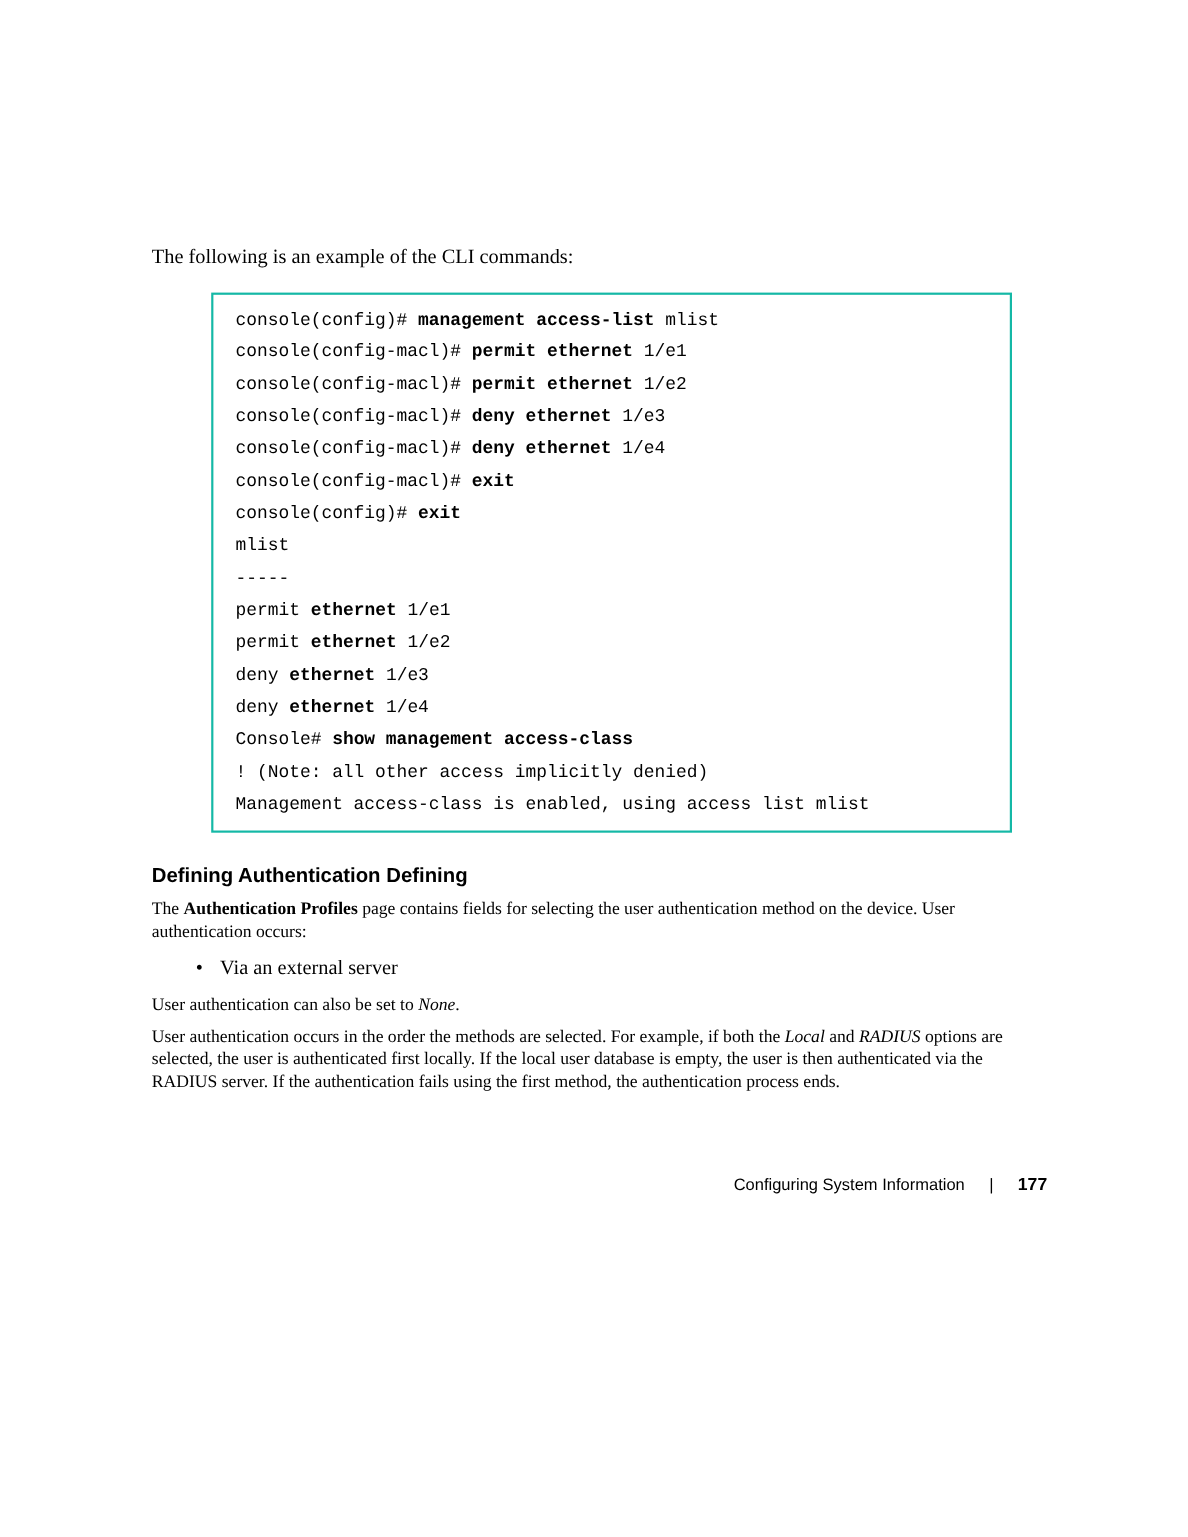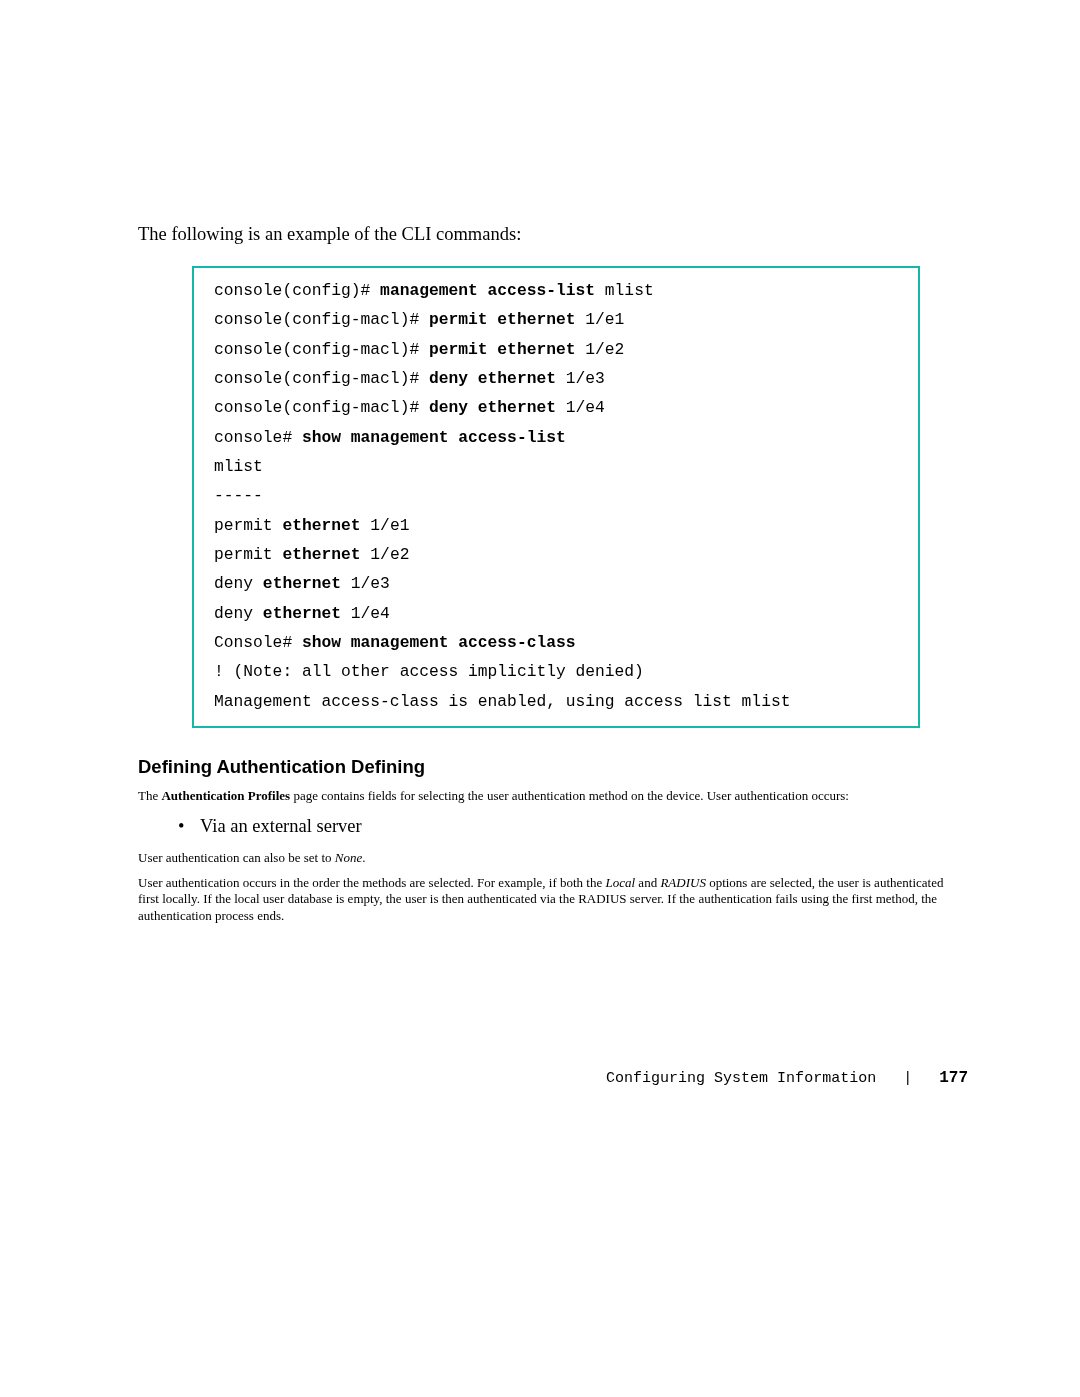--- a/index.html
+++ b/index.html
@@ -38,21 +38,21 @@
     font-weight: bold;
   }
   .section-heading {
     font-family: Arial, Helvetica, sans-serif;
     font-weight: bold;
     font-size: 18.5px;
     margin-top: 28px;
     margin-bottom: 10px;
   }
   .para {
-    font-size: 13px;
+    font-size: 16px;
     line-height: 1.3;
     margin-bottom: 8px;
   }
   .bullets {
     margin: 6px 0 10px 0;
     padding-left: 62px;
     font-size: 18.5px;
     line-height: 1.45;
   }
   .bullets li {
@@ -61,23 +61,23 @@
     padding-left: 0;
   }
   .bullets li::before {
     content: "•";
     position: absolute;
     left: -22px;
   }
   .footer {
     position: absolute;
     bottom: 310px;
-    right: 112px;
+    right: 128px;
     font-size: 15px;
-    font-family: Liberation Mono, monospace;
+    font-family: Liberation Sans, sans-serif;
   }
   .footer .sep {
     margin: 0 18px;
   }
   .footer .pagenum {
     font-weight: bold;
     font-size: 16px;
   }
   .italic { font-style: italic; }
   .bold { font-weight: bold; }
@@ -88,21 +88,22 @@
 <div class="page">
 
   <div class="intro">The following is an example of the CLI commands:</div>
 
   <div class="cli-box">
     <div class="cli-line"><span>console(config)# </span><b>management access-list</b><span> mlist</span></div>
     <div class="cli-line"><span>console(config-macl)# </span><b>permit ethernet</b><span> 1/e1</span></div>
     <div class="cli-line"><span>console(config-macl)# </span><b>permit ethernet</b><span> 1/e2</span></div>
     <div class="cli-line"><span>console(config-macl)# </span><b>deny ethernet</b><span> 1/e3</span></div>
     <div class="cli-line"><span>console(config-macl)# </span><b>deny ethernet</b><span> 1/e4</span></div>
-    <div class="cli-line"><span>console# </span><b>show management access-list</b><span></span></div>
+    <div class="cli-line"><span>console(config-macl)# </span><b>exit</b><span></span></div>
+    <div class="cli-line"><span>console(config)# </span><b>exit</b><span></span></div>
     <div class="cli-line"><span>mlist</span><b></b><span></span></div>
     <div class="cli-line"><span>-----</span><b></b><span></span></div>
     <div class="cli-line"><span>permit </span><b>ethernet</b><span> 1/e1</span></div>
     <div class="cli-line"><span>permit </span><b>ethernet</b><span> 1/e2</span></div>
     <div class="cli-line"><span>deny </span><b>ethernet</b><span> 1/e3</span></div>
     <div class="cli-line"><span>deny </span><b>ethernet</b><span> 1/e4</span></div>
     <div class="cli-line"><span>Console# </span><b>show management access-class</b><span></span></div>
     <div class="cli-line"><span>! (Note: all other access implicitly denied)</span><b></b><span></span></div>
     <div class="cli-line"><span>Management access-class is enabled, using access list mlist</span><b></b><span></span></div>
   </div>

